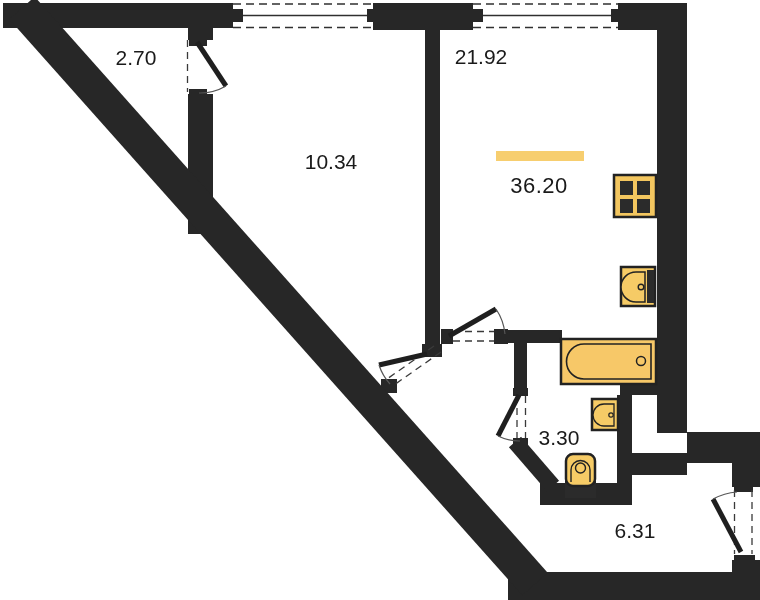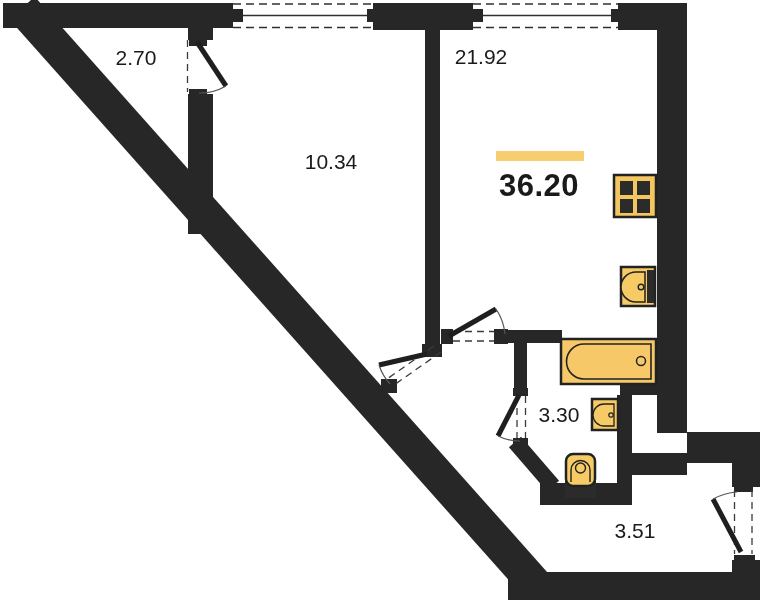--- a/index.html
+++ b/index.html
@@ -6,21 +6,21 @@
   .plan{
     position:relative;width:760px;height:600px;background:#ffffff;
     overflow:hidden;font-family:"Liberation Sans", sans-serif;padding-left:28px;
   }
   .w{position:absolute;background:#272727;}
   svg.overlay{position:absolute;left:0;top:0;}
   .lbl{
     position:absolute;transform:translate(-50%,-50%);
     color:#1a1a1a;font-size:21px;white-space:nowrap;
   }
-  .lbl.total{font-size:31px;font-weight:bold;letter-spacing:0.5px;}
+  .lbl.total{font-size:22px;font-weight:normal;letter-spacing:0.5px;}
   .bar{position:absolute;background:#f7ce6f;}
 </style>
 </head>
 <body>
 
 <div class="plan">
 
   <div class="w" style="left:3px;top:3px;width:230px;height:25px;"></div>
   <div class="w" style="left:373px;top:3px;width:100px;height:27px;"></div>
   <div class="w" style="left:618px;top:3px;width:69px;height:27px;"></div>
@@ -144,16 +144,16 @@
       <circle cx="580.5" cy="468" r="5" fill="none" stroke="#222" stroke-width="1.4"></circle>
     </g>
   </svg>
 
   <div class="bar" style="left:496px;top:151px;width:88px;height:10px;"></div>
 
   <div class="lbl" style="left:136px;top:58px;">2.70</div>
   <div class="lbl" style="left:331px;top:162px;">10.34</div>
   <div class="lbl" style="left:481px;top:57px;">21.92</div>
   <div class="lbl total" style="left:539px;top:186px;">36.20</div>
-  <div class="lbl" style="left:559px;top:415px;">3.30</div>
-  <div class="lbl" style="left:635px;top:531px;">3.51</div>
+  <div class="lbl" style="left:559px;top:438px;">3.30</div>
+  <div class="lbl" style="left:635px;top:531px;">6.31</div>
 
 </div>
 
 </body></html>

